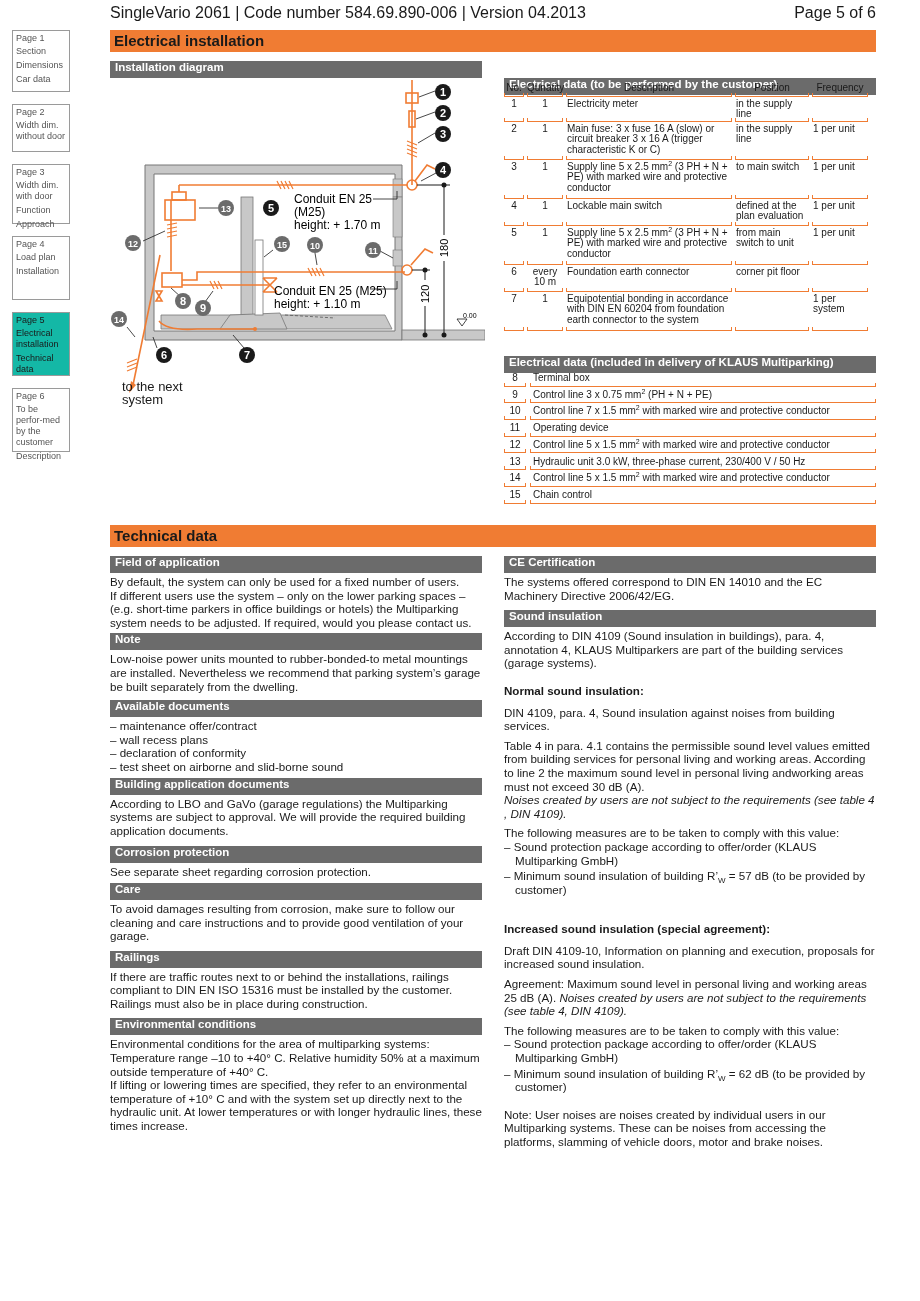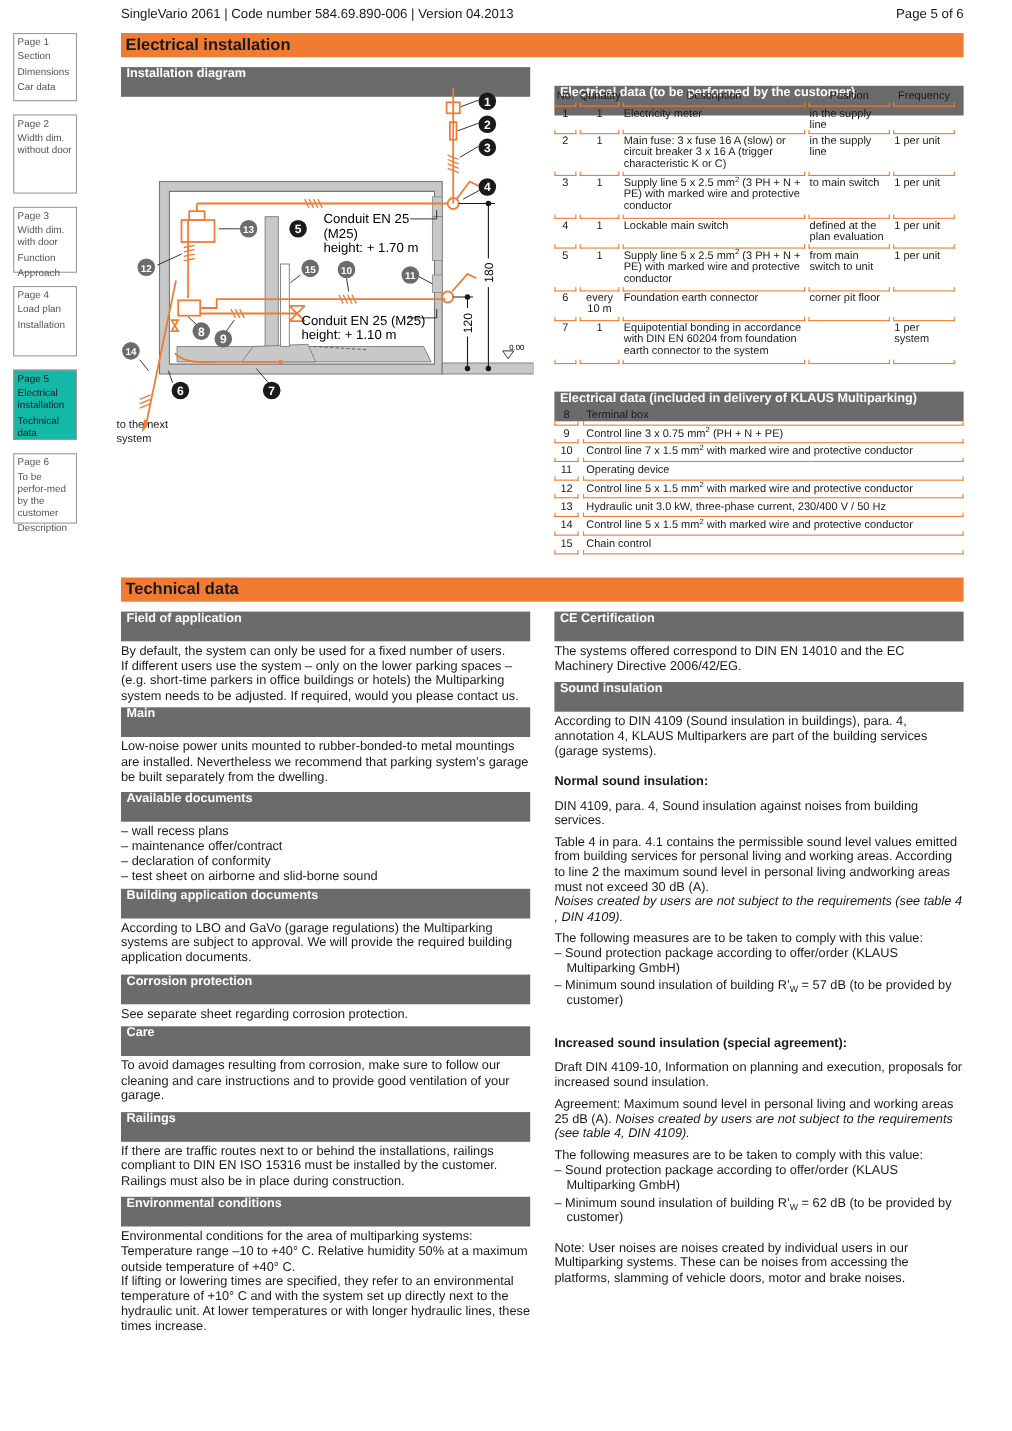--- a/index.html
+++ b/index.html
@@ -1,30 +1,30 @@
 <!DOCTYPE html>
 <html><head>
 <meta charset="utf-8">
 <style>
   * { box-sizing: border-box; margin: 0; padding: 0; }
   html, body { width: 920px; height: 1301px; background: #ffffff; overflow: hidden; }
   body { position: relative; font-family: "Liberation Sans", sans-serif; color: #1a1a1a; font-size: 11.6px; line-height: 13.6px; }
 
-  .header { position: absolute; top: 6px; left: 110px; width: 766px; height: 16px; font-size: 12px; }
+  .header { position: absolute; top: 6px; left: 110px; width: 766px; height: 16px; font-size: 16px; }
   .header .left { position: absolute; left: 0; top: 0; }
   .header .right { position: absolute; right: 0; top: 0; }
 
   .nav { position: absolute; left: 12px; top: 30px; width: 58px; }
   .nav-box { border: 1px solid #9a9a9a; padding: 2px 2px 3px 3px; font-size: 9px; line-height: 11px; color: #555; margin-bottom: 12px; }
   .nav-box.active { background: #14b8a6; color: #1a1a1a; }
   .nav-box .pg { margin-bottom: 2px; }
   .nav-box .ln { margin-bottom: 3px; }
 
   .orange-bar { position: absolute; background: #f07c33; color: #1a1a1a; font-weight: bold; font-size: 15px; line-height: 22px; padding-left: 4px; height: 22px; }
-  .grey-bar { background: #6b6b6b; color: #ffffff; font-weight: bold; font-size: 11.5px; line-height: 13px; height: 27px; padding-left: 5px; }
+  .grey-bar { background: #6b6b6b; color: #ffffff; font-weight: bold; font-size: 11.5px; line-height: 13px; height: 17px; padding-left: 5px; }
 
   .abs { position: absolute; }
   .uline { position: relative; border-bottom: 1px solid #f07c33; }
   .uline::before, .uline::after { content: ""; position: absolute; bottom: -1px; width: 1px; height: 4px; background: #f07c33; }
   .uline::before { left: 0; }
   .uline::after { right: 0; }
 
   .row-cells { display: flex; gap: 3px; }
   .c-no { width: 20px; text-align: center; }
   .c-qty { width: 36px; text-align: center; }
@@ -38,38 +38,38 @@
   .del-row .dd { flex: 1; padding-bottom: 1px; padding-left: 3px; }
 
   sup { font-size: 7px; line-height: 0; vertical-align: 4px; }
   sub { font-size: 8px; line-height: 0; vertical-align: -3px; }
   .col-text .body { padding-top: 2px; margin-bottom: 4px; }
   .col-text .dash { padding-left: 11px; text-indent: -11px; }
   .bold { font-weight: bold; }
   .ital { font-style: italic; }
 
   .diagram { position: absolute; left: 108px; top: 78px; width: 380px; height: 330px; }
-  .to-next { position: absolute; left: 106px; top: 380px; font-size: 10px; line-height: 13px; }
+  .to-next { position: absolute; left: 122px; top: 380px; font-size: 13px; line-height: 13px; }
 </style>
 </head>
 <body>
 
 <div class="header">
   <span class="left">SingleVario 2061 | Code number 584.69.890-006 | Version 04.2013</span>
   <span class="right">Page 5 of 6</span>
 </div>
 
 <div class="nav">
   <div class="nav-box" style="height:62px">
     <div class="pg">Page 1</div>
     <div class="ln">Section</div>
     <div class="ln">Dimensions</div>
     <div class="ln">Car data</div>
   </div>
-  <div class="nav-box" style="height:72px">
+  <div class="nav-box" style="height:48px">
     <div class="pg">Page 2</div>
     <div class="ln">Width dim. without door</div>
   </div>
   <div class="nav-box" style="height:60px">
     <div class="pg">Page 3</div>
     <div class="ln">Width dim. with door</div>
     <div class="ln">Function</div>
     <div class="ln">Approach</div>
   </div>
   <div class="nav-box" style="height:64px">
@@ -329,26 +329,26 @@
 </div>
 
 <div class="orange-bar" style="left:110px; top:525px; width:766px;">Technical data</div>
 
 <div class="abs col-text" style="left:110px; top:556px; width:372px;">
   <div class="grey-bar">Field of application</div>
   <div class="body">
     <div>By default, the system can only be used for a fixed number of users.</div>
     <div>If different users use the system – only on the lower parking spaces – (e.g. short-time parkers in office buildings or hotels) the Multiparking system needs to be adjusted. If required, would you please contact us.</div>
   </div>
-  <div class="grey-bar">Main</div>
+  <div class="grey-bar">Note</div>
   <div class="body" style="margin-bottom:7px;">Low-noise power units mounted to rubber-bonded-to metal mountings are installed. Nevertheless we recommend that parking system’s garage be built separately from the dwelling.</div>
   <div class="grey-bar">Available documents</div>
   <div class="body">
+    <div>– maintenance offer/contract</div>
     <div>– wall recess plans</div>
-    <div>– maintenance offer/contract</div>
     <div>– declaration of conformity</div>
     <div>– test sheet on airborne and slid-borne sound</div>
   </div>
   <div class="grey-bar">Building application documents</div>
   <div class="body" style="margin-bottom:9px;">According to LBO and GaVo (garage regulations) the Multiparking systems are subject to approval. We will provide the required building application documents.</div>
   <div class="grey-bar">Corrosion protection</div>
   <div class="body" style="margin-bottom:4px;">See separate sheet regarding corrosion protection.</div>
   <div class="grey-bar">Care</div>
   <div class="body" style="margin-bottom:8px;">To avoid damages resulting from corrosion, make sure to follow our cleaning and care instructions and to provide good ventilation of your garage.</div>
   <div class="grey-bar">Railings</div>

